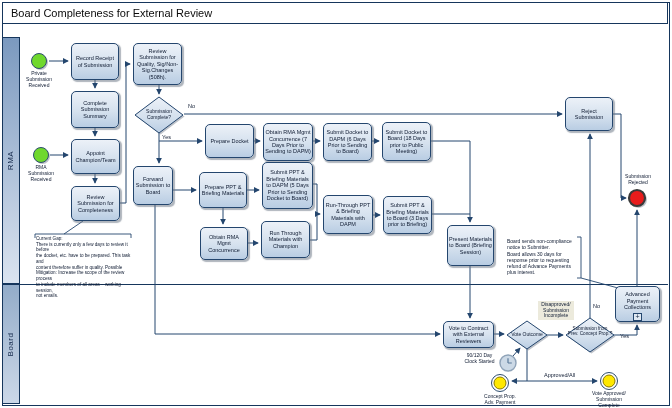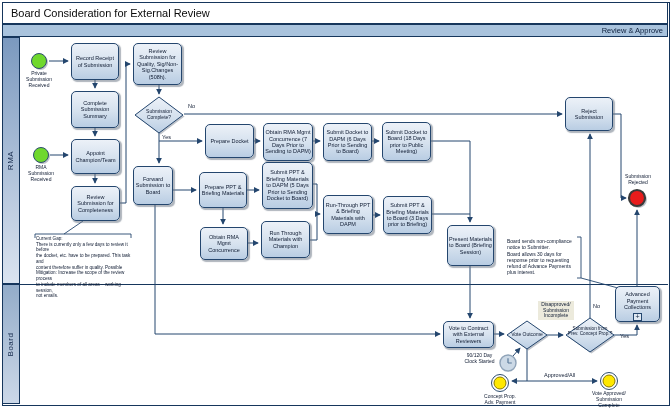--- a/index.html
+++ b/index.html
@@ -34,24 +34,21 @@
   svg{position:absolute;left:0;top:0;}
 </style>
 </head>
 <body>
 
 <div id="stage">
 
   <div id="pool"></div>
 
   <div id="titlebar">
-    <span>Board Consideration for External Review</span>
-  </div>
-  <div id="phasebar">
-    <span>Review &amp; Approve</span>
+    <span>Board Completeness for External Review</span>
   </div>
 
   <div class="lane-strip" style="top:37px;height:247px;background:linear-gradient(180deg,#7b99bf,#dbe4f0);">
     <span>RMA</span>
   </div>
   <div class="lane-strip" style="top:284px;height:120px;background:linear-gradient(180deg,#93acc9,#ccd8e8);">
     <span>Board</span>
   </div>
   <div id="lane-div"></div>
 

